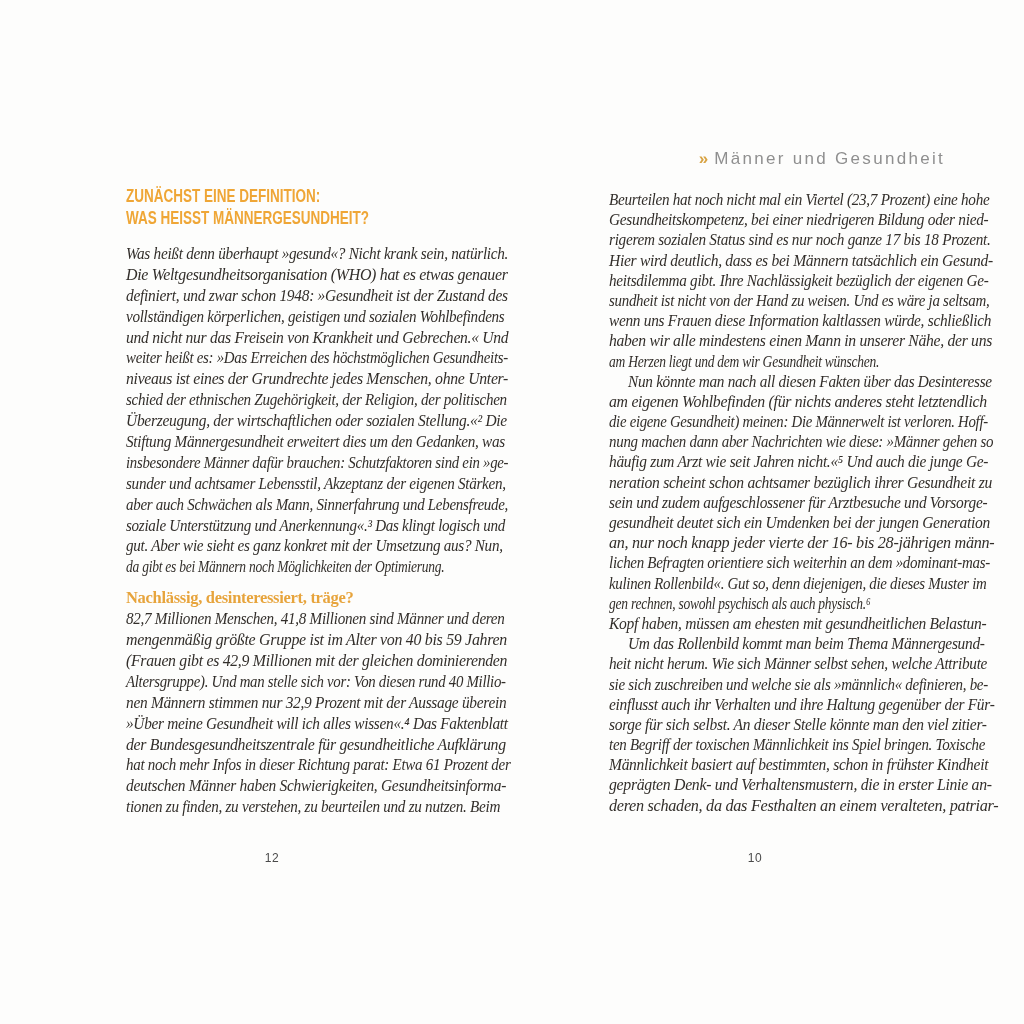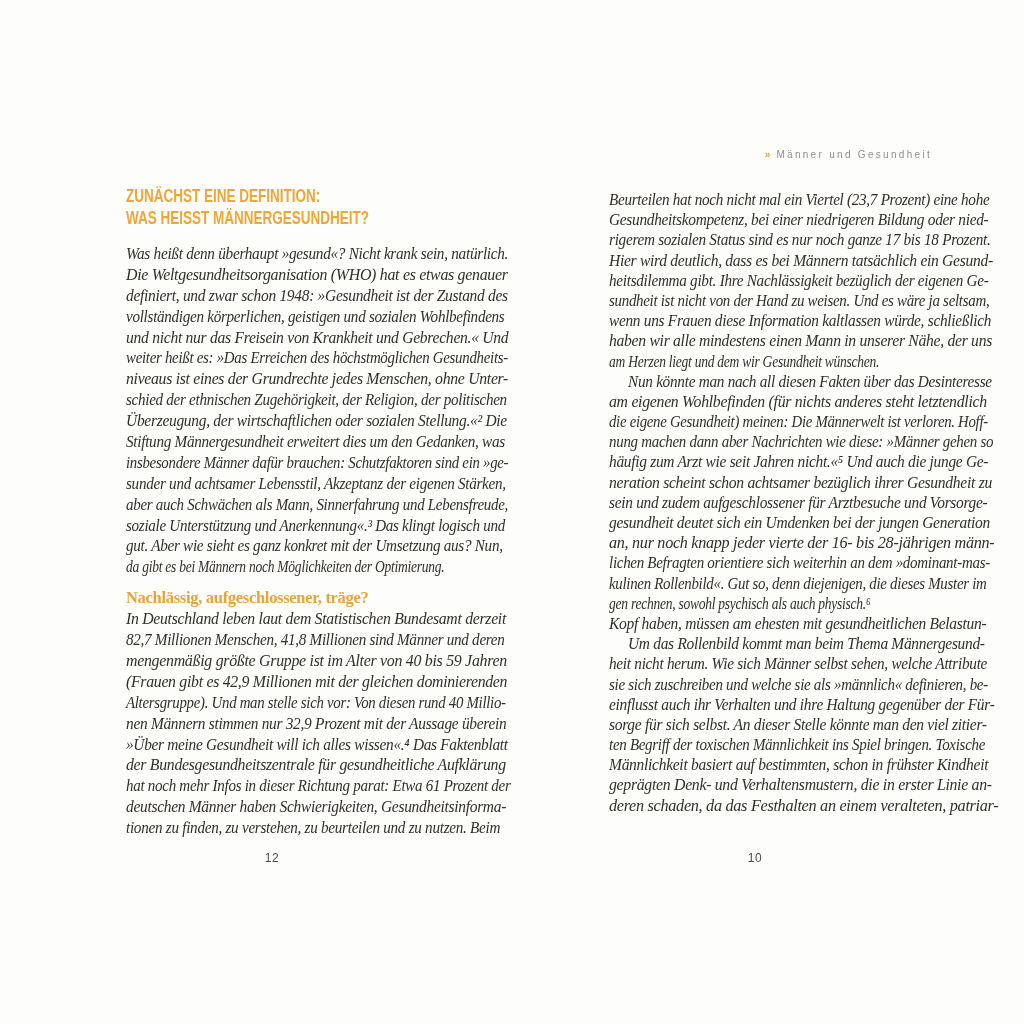--- a/index.html
+++ b/index.html
@@ -1,23 +1,23 @@
 <!DOCTYPE html>
 <html lang="de"><head>
 <meta charset="utf-8">
 <style>
   html,body{margin:0;padding:0;}
   body{width:1024px;height:1024px;background:#fdfdfc;overflow:hidden;}
   .book{position:relative;width:1024px;height:1024px;background:#fdfdfc;
         font-family:"Liberation Serif","DejaVu Serif",serif;color:#322e2a;}
 
   
-  .running-head{position:absolute;top:149px;right:92px;
+  .running-head{position:absolute;top:149px;right:79px;
         font-family:"Liberation Sans","DejaVu Sans",sans-serif;
-        font-size:10px;letter-spacing:2.3px;color:#8f8f8f;white-space:nowrap;}
+        font-size:17px;letter-spacing:2.3px;color:#8f8f8f;white-space:nowrap;}
   .rh-marker{color:#d8a343;font-weight:bold;margin-right:6px;letter-spacing:0;}
 
   
   .page{position:absolute;width:380px;margin-left:44px;}
   .page-left{left:82px;top:185px;}
   .page-right{left:565px;top:191px;}
 
   
   .chapter-heading{margin:0 0 16px 0;
         font-family:"Liberation Sans","DejaVu Sans",sans-serif;
@@ -70,23 +70,22 @@
           <div class="line"><span class="ltxt fit" style="transform: scaleX(0.943513);">schied der ethnischen Zugehörigkeit, der Religion, der politischen</span></div>
           <div class="line"><span class="ltxt fit" style="transform: scaleX(0.967229);">Überzeugung, der wirtschaftlichen oder sozialen Stellung.«² Die</span></div>
           <div class="line"><span class="ltxt fit" style="transform: scaleX(0.950074);">Stiftung Männergesundheit erweitert dies um den Gedanken, was</span></div>
           <div class="line"><span class="ltxt fit" style="transform: scaleX(0.925841);">insbesondere Männer dafür brauchen: Schutzfaktoren sind ein »ge-</span></div>
           <div class="line"><span class="ltxt fit" style="transform: scaleX(0.947742);">sunder und achtsamer Lebensstil, Akzeptanz der eigenen Stärken,</span></div>
           <div class="line"><span class="ltxt fit" style="transform: scaleX(0.935961);">aber auch Schwächen als Mann, Sinnerfahrung und Lebensfreude,</span></div>
           <div class="line"><span class="ltxt fit" style="transform: scaleX(0.941504);">soziale Unterstützung und Anerkennung«.³ Das klingt logisch und</span></div>
           <div class="line"><span class="ltxt fit" style="transform: scaleX(0.947631);">gut. Aber wie sieht es ganz konkret mit der Umsetzung aus? Nun,</span></div>
           <div class="line"><span class="ltxt" style="transform: scaleX(0.845);">da gibt es bei Männern noch Möglichkeiten der Optimierung.</span></div>
         </div>
-        <div class="subheading">Nachlässig, aufgeschlossener, träge?</div>
+        <div class="subheading">Nachlässig, desinteressiert, träge?</div>
         <div class="para">
-          <div class="line"><span class="ltxt fit" style="transform: scaleX(0.985493);">In Deutschland leben laut dem Statistischen Bundesamt derzeit</span></div>
           <div class="line"><span class="ltxt fit" style="transform: scaleX(0.946119);">82,7 Millionen Menschen, 41,8 Millionen sind Männer und deren</span></div>
           <div class="line"><span class="ltxt fit" style="transform: scaleX(0.994154);">mengenmäßig größte Gruppe ist im Alter von 40 bis 59 Jahren</span></div>
           <div class="line"><span class="ltxt fit" style="transform: scaleX(0.987735);">(Frauen gibt es 42,9 Millionen mit der gleichen dominierenden</span></div>
           <div class="line"><span class="ltxt fit" style="transform: scaleX(0.926335);">Altersgruppe). Und man stelle sich vor: Von diesen rund 40 Millio-</span></div>
           <div class="line"><span class="ltxt fit" style="transform: scaleX(0.961417);">nen Männern stimmen nur 32,9 Prozent mit der Aussage überein</span></div>
           <div class="line"><span class="ltxt fit" style="transform: scaleX(0.957631);">»Über meine Gesundheit will ich alles wissen«.⁴ Das Faktenblatt</span></div>
           <div class="line"><span class="ltxt fit" style="transform: scaleX(0.988136);">der Bundesgesundheitszentrale für gesundheitliche Aufklärung</span></div>
           <div class="line"><span class="ltxt fit" style="transform: scaleX(0.93867);">hat noch mehr Infos in dieser Richtung parat: Etwa 61 Prozent der</span></div>
           <div class="line"><span class="ltxt fit" style="transform: scaleX(0.966191);">deutschen Männer haben Schwierigkeiten, Gesundheitsinforma-</span></div>
           <div class="line"><span class="ltxt fit" style="transform: scaleX(0.94911);">tionen zu finden, zu verstehen, zu beurteilen und zu nutzen. Beim</span></div>

